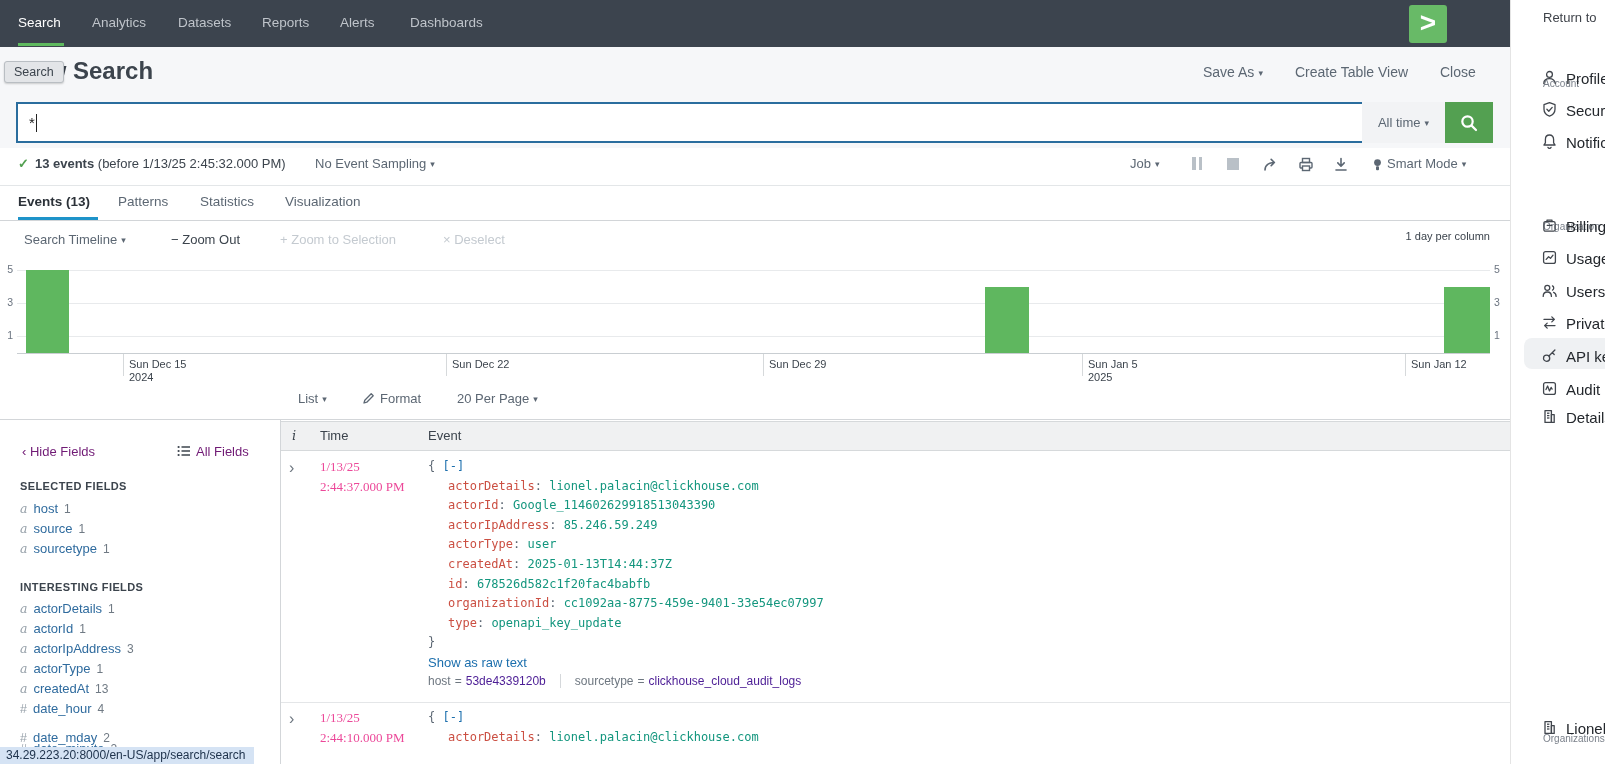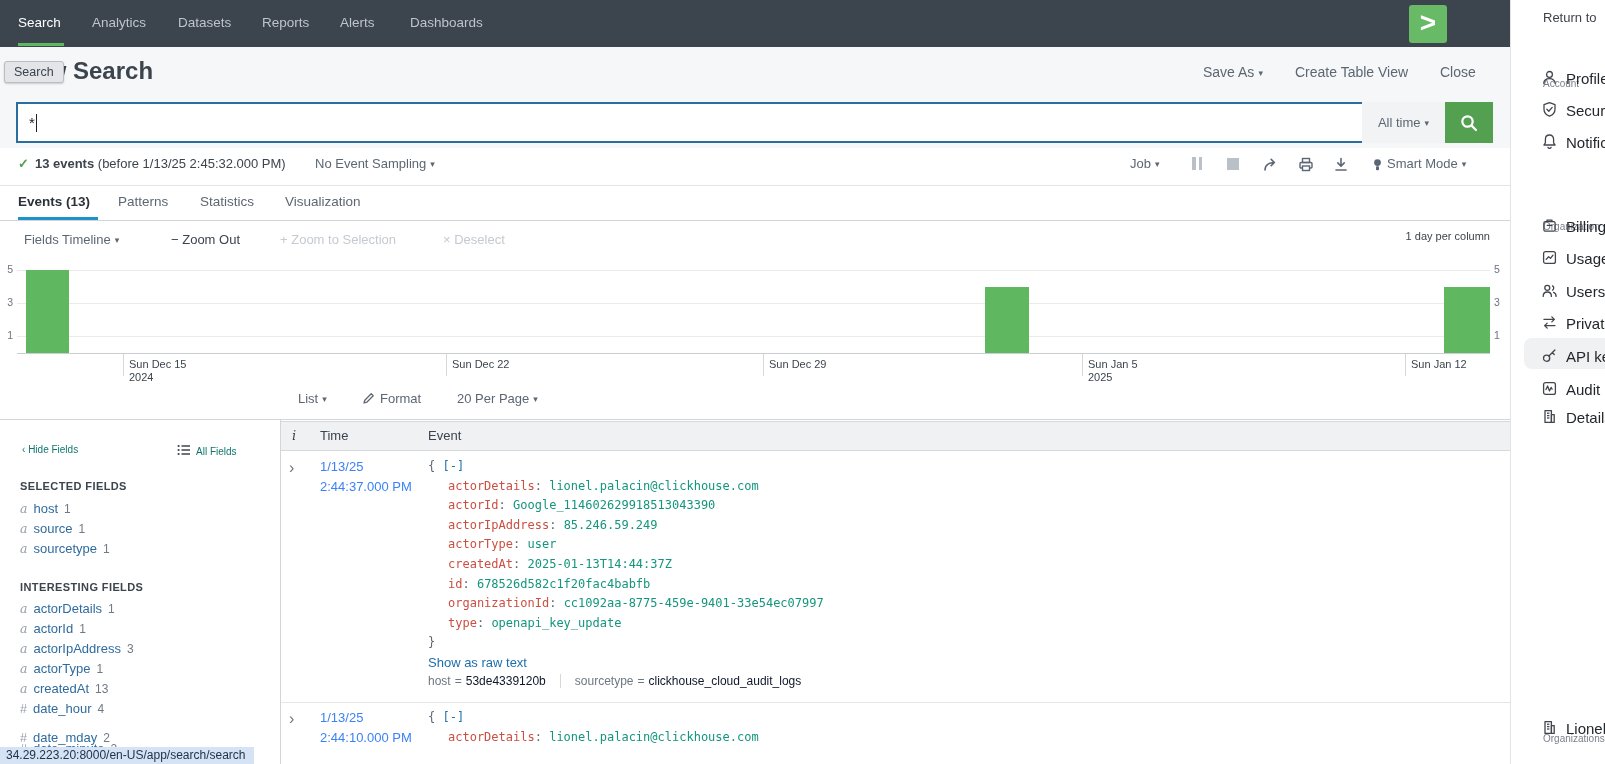--- a/index.html
+++ b/index.html
@@ -39,47 +39,47 @@
   .tab-underline{position:absolute;top:217px;height:3px;background:#1e93c9;}
   
   .tl-ctl{position:absolute;top:232px;font-size:13px;color:#5c6773;cursor:pointer;white-space:nowrap;}
   .tl-ctl.dark{color:#3c444d;}
   .tl-ctl.disabled{color:#c4cad0;cursor:default;}
   .scale-note{position:absolute;left:1369px;top:230px;width:121px;text-align:right;font-size:11px;color:#3c444d;}
   
   .res-ctl{position:absolute;top:391px;font-size:13px;color:#5c6773;cursor:pointer;white-space:nowrap;}
   
   .fields-panel{position:absolute;left:0;top:420px;width:280px;height:344px;background:#fff;border-right:1px solid #d3d6d9;}
-  .fp-ctl{position:absolute;font-size:10px;color:#0f766e;cursor:pointer;white-space:nowrap;}
+  .fp-ctl{position:absolute;font-size:13px;color:#701a75;cursor:pointer;white-space:nowrap;}
   .fp-heading{position:absolute;left:20px;font-size:11px;font-weight:700;letter-spacing:.4px;color:#3c444d;white-space:nowrap;}
   .field-row{position:absolute;left:20px;font-size:13px;white-space:nowrap;cursor:pointer;}
   .fprefix{font-family:"DejaVu Serif",serif;font-style:italic;color:#97a1aa;margin-right:6px;font-size:12.5px;}
   .fprefix.num{font-family:"Liberation Sans",sans-serif;font-style:normal;}
   .fname{color:#2f6b9e;}
   .fcount{color:#707a84;font-size:12px;margin-left:6px;}
   
   .tbl-header{position:absolute;left:281px;top:421px;width:1229px;height:28px;background:#f0f1f2;border-top:1px solid #d6d9db;border-bottom:1px solid #d6d9db;}
   .col-label{position:absolute;top:6px;font-size:13px;color:#3c444d;}
   .col-i{font-family:"DejaVu Serif",serif;font-style:italic;}
   .expander{position:absolute;font-size:16px;color:#6e7780;cursor:pointer;line-height:14px;}
-  .tcell{position:absolute;font-size:13px;color:#3b82f6;white-space:nowrap;}
+  .tcell{position:absolute;font-size:13px;color:#ec4899;white-space:nowrap;font-family:Liberation Serif, serif;}
   .json-block{position:absolute;left:428px;width:1075px;font-family:"DejaVu Sans Mono",monospace;font-size:12px;}
   .jline{height:19.6px;white-space:nowrap;}
   .jline.ind{padding-left:20px;}
   .jkey{color:#cb4f42;cursor:pointer;}
   .jpunct{color:#5c6773;}
   .jval{color:#13967e;cursor:pointer;}
   .jlink{color:#1c6fad;cursor:pointer;}
   .raw-link{position:absolute;left:428px;font-size:13px;color:#1c6fad;cursor:pointer;}
   .meta-row{position:absolute;left:428px;display:flex;font-size:12px;white-space:nowrap;}
   .meta-item{padding:0 14px;border-left:1px solid #d5d8db;cursor:pointer;}
   .meta-item:first-child{padding-left:0;border-left:none;}
   .mkey{color:#6e7780;}
   .meq{color:#6e7780;padding:0 4px;}
-  .mval{color:#0f172a;}
+  .mval{color:#4c1d95;}
   .row-sep{position:absolute;left:281px;width:1229px;height:1px;background:#e4e6e8;}
   
   .status-bar{position:absolute;left:0;top:747px;height:17px;background:#d5e3f4;color:#20344d;font-size:12px;padding:1px 8px 0 6px;white-space:nowrap;z-index:20;}
   
   .cloud-panel{position:absolute;left:1510px;top:0;width:95px;height:764px;background:#fff;border-left:1px solid #e4e4e4;}
   .cp-return{position:absolute;left:1543px;top:10px;font-size:13px;color:#3f434a;white-space:nowrap;cursor:pointer;}
   .cp-heading{position:absolute;left:1543px;font-size:10px;color:#7a808a;white-space:nowrap;margin-top:38px;}
   .cp-item-label{position:absolute;left:1566px;font-size:15px;color:#23272c;white-space:nowrap;cursor:pointer;}
   .cp-icon{position:absolute;left:1541px;}
   .cp-active-bg{position:absolute;left:1524px;top:338px;width:81px;height:31px;background:#eff1f3;border-radius:8px 0 0 8px;}
@@ -158,21 +158,21 @@
   <div class="jobbar-item" style="left:1387px"><span>Smart Mode</span><span class="caret">▾</span></div>
   <div class="hline" style="left:0;top:185px;width:1510px"></div>
 
   <div class="tab active" style="left:18px">Events (13)</div>
   <div class="tab" style="left:118px">Patterns</div>
   <div class="tab" style="left:200px">Statistics</div>
   <div class="tab" style="left:285px">Visualization</div>
   <div class="tab-underline" style="left:18px;width:80px"></div>
   <div class="hline" style="left:0;top:220px;width:1510px;background:#d2d5d8"></div>
 
-  <div class="tl-ctl" style="left:24px"><span>Fields Timeline</span><span class="caret">▾</span></div>
+  <div class="tl-ctl" style="left:24px"><span>Search Timeline</span><span class="caret">▾</span></div>
   <div class="tl-ctl dark" style="left:171px"><span>−</span> <span>Zoom Out</span></div>
   <div class="tl-ctl disabled" style="left:280px"><span>+</span> <span>Zoom to Selection</span></div>
   <div class="tl-ctl disabled" style="left:443px"><span>×</span> <span>Deselect</span></div>
   <div class="scale-note">1 day per column</div>
 
   <div class="abs" style="left:0;top:262px;width:1510px;height:120px">
       <div style="position: absolute; left: 17px; top: 74px; width: 1473px; height: 1px; background: rgb(232, 234, 236);"></div>
       <div style="position: absolute; left: 0px; top: 67px; width: 13px; text-align: right; font: 10.5px &quot;Liberation Sans&quot;, sans-serif; color: rgb(107, 116, 128);">1</div>
       <div style="position: absolute; left: 1494px; top: 67px; font: 10.5px &quot;Liberation Sans&quot;, sans-serif; color: rgb(107, 116, 128);">1</div>
       <div style="position: absolute; left: 17px; top: 41px; width: 1473px; height: 1px; background: rgb(232, 234, 236);"></div>

